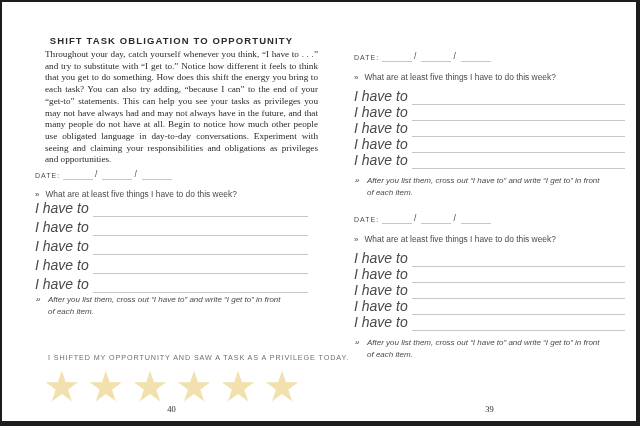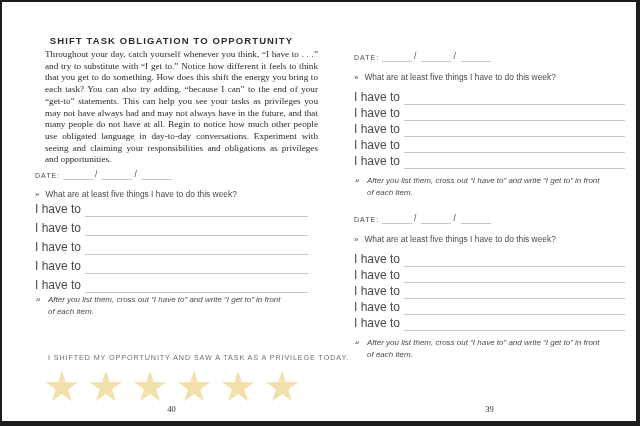--- a/index.html
+++ b/index.html
@@ -33,21 +33,21 @@
   .date-label { font-size:7px; letter-spacing:1px; color:var(--form-ink,#4a4a4a); padding-bottom:1px; }
   .date-blank { width:30px; height:10px; border-bottom:1px solid var(--rule,#c6c6c6); margin-left:3px; }
   .date-sep { font-size:8.5px; color:var(--form-ink,#4a4a4a); margin:0 2px; padding-bottom:1px; }
 
   .prompt { display:flex; font-size:8.4px; color:var(--form-ink,#3f3f3f); line-height:11px; }
   .prompt .marker { margin-right:6px; font-size:8px; }
 
   .fill-line { display:flex; align-items:flex-end; }
   .page-left  .fill-line { height:19px; }
   .page-right .fill-line { height:16px; }
-  .line-label { font-size:12px; color:var(--form-ink,#4a4a4a); padding-bottom:1px; white-space:nowrap; }
+  .line-label { font-size:14px; color:var(--form-ink,#4a4a4a); padding-bottom:1px; white-space:nowrap;font-style:italic; }
   .write-rule { flex:1; border-bottom:1px solid var(--rule,#c6c6c6); margin-left:4px; height:12px; }
 
   .note {
     position:relative; padding-left:13px; width:252px;
     font-size:8px; font-style:italic; line-height:11.5px; color:var(--form-ink,#4a4a4a);
   }
   .note .marker { position:absolute; left:1px; top:0; font-size:8px; }
 
   
   .lp-date   { position:absolute; top:166px; left:0; }

